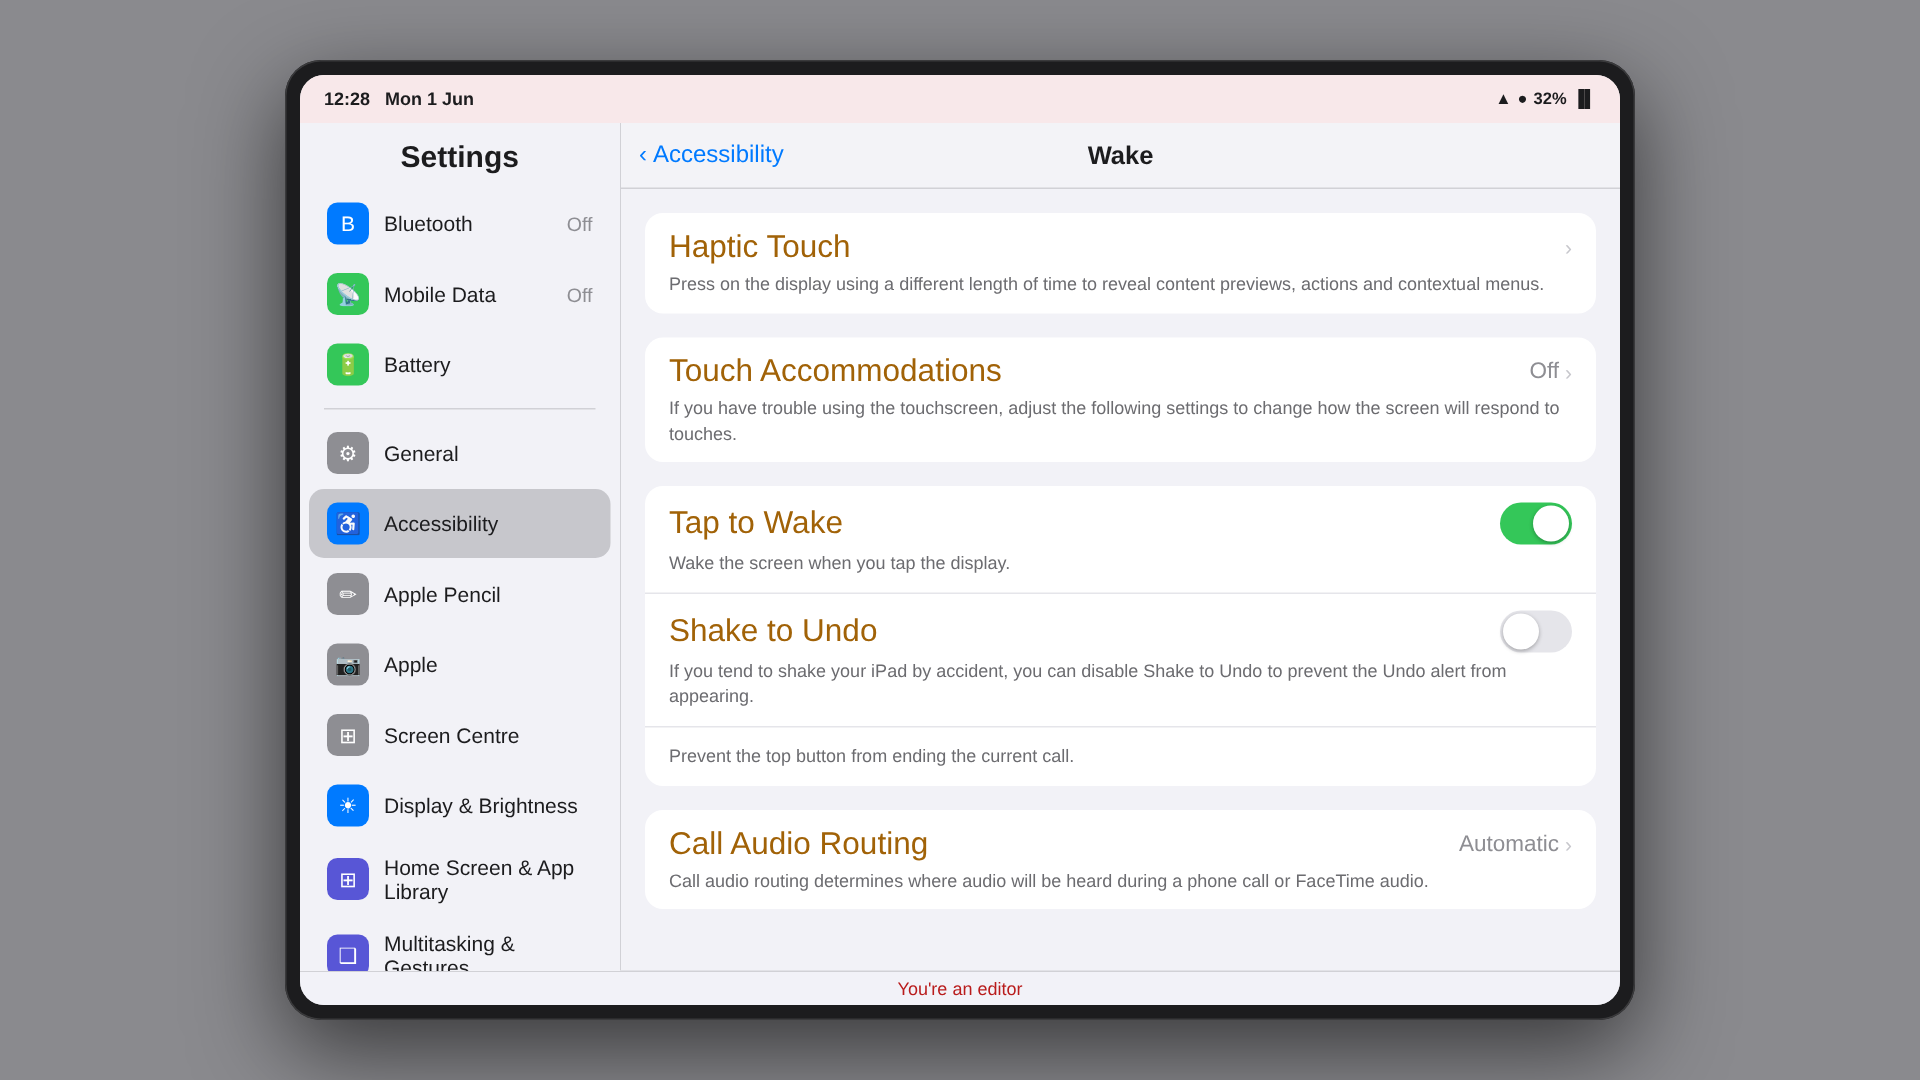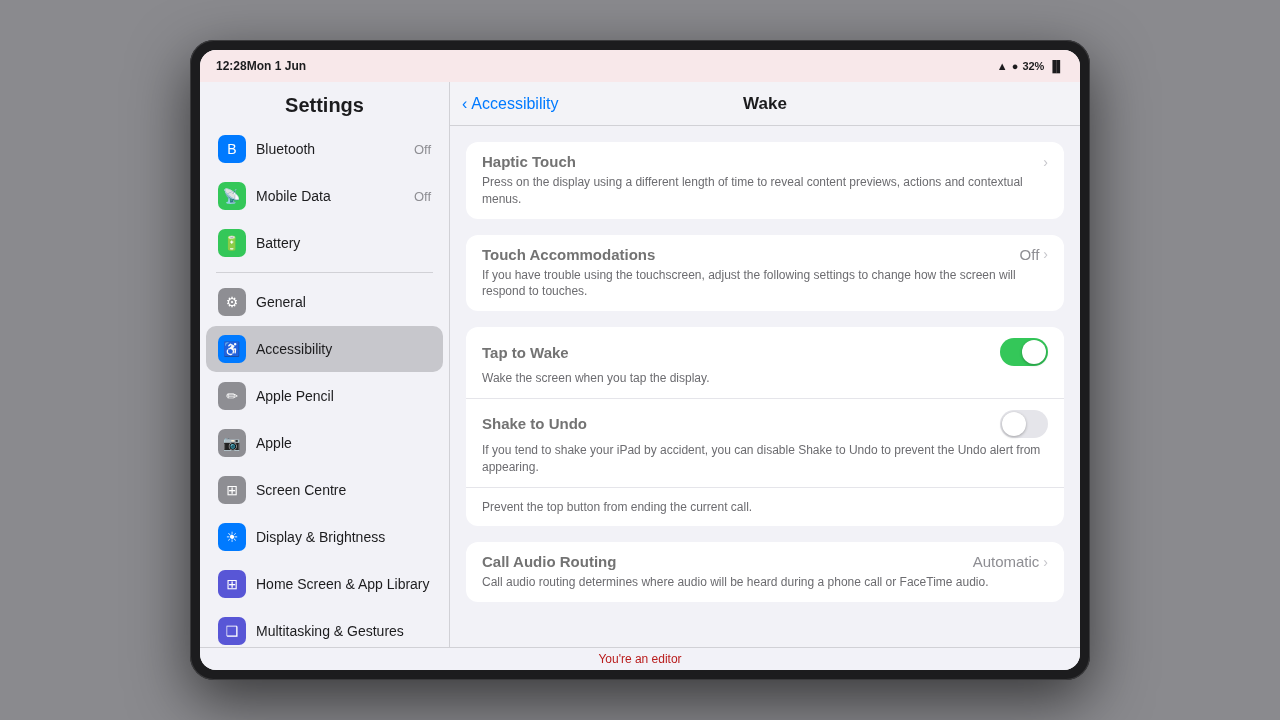--- a/index.html
+++ b/index.html
@@ -40,32 +40,32 @@
       display: flex;
       align-items: center;
       justify-content: space-between;
       padding: 0 16px;
       font-size: 12px;
       font-weight: 600;
       color: #1c1c1e;
       flex-shrink: 0;
     }
 
-    .status-bar-left { display: flex; align-items: flex-start; gap: 0; }
+    .status-bar-left { display: flex; align-items: flex-start; gap: 10px; }
     .status-bar-right { display: flex; align-items: center; gap: 4px; font-size: 11px; }
 
     .main-content {
       flex: 1;
       display: flex;
       overflow: hidden;
     }
 
     
     .sidebar {
-      width: 250px;
+      width: 214px;
       background: #f2f2f7;
       border-right: 1px solid #d1d1d6;
       overflow-y: auto;
       flex-shrink: 0;
     }
 
     .sidebar-title {
       font-size: 20px;
       font-weight: 700;
       color: #1c1c1e;
@@ -173,23 +173,23 @@
 
     .settings-row:last-child { border-bottom: none; }
 
     .settings-row-header {
       display: flex;
       align-items: center;
       justify-content: space-between;
     }
 
     .settings-row-title {
-      font-size: 15px;
-      color: #737373;
-      font-weight: 700;
+      font-size: 21px;
+      color: #a16207;
+      font-weight: 400;
     }
 
     .settings-row-desc {
       font-size: 12px;
       color: #6c6c70;
       line-height: 1.4;
     }
 
     .settings-row-value {
       font-size: 15px;

